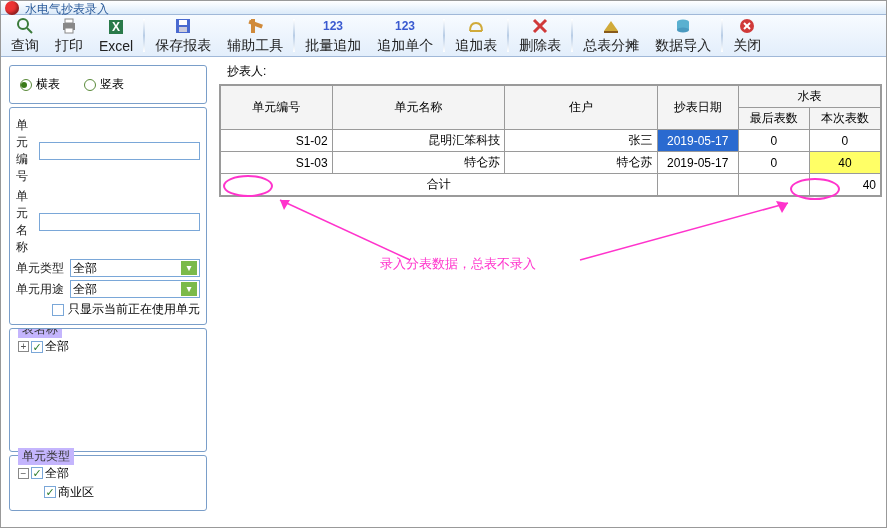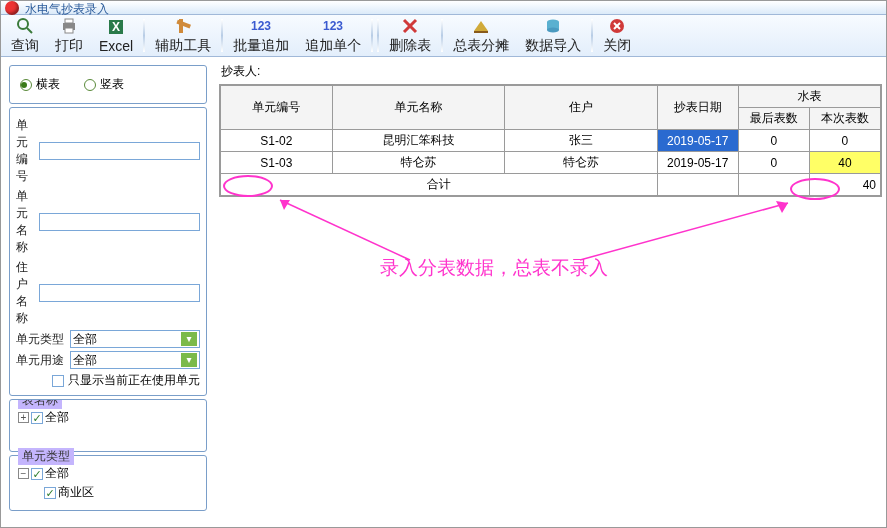--- a/index.html
+++ b/index.html
@@ -25,33 +25,33 @@
   .sel{display:flex;align-items:center;justify-content:space-between}
   .sel .arrow{width:16px;height:14px;background:#7bba4a;color:#fff;text-align:center;line-height:14px;font-size:10px}
   .chkrow{display:flex;align-items:center;justify-content:flex-end;gap:4px;margin-top:2px}
   .chk{width:12px;height:12px;border:1px solid #7aa7d8;background:#fff}
   .treebox{height:150px;overflow:auto}
   .tree{padding:2px}
   .tnode{display:flex;align-items:center;gap:2px;padding:1px 0}
   .tnode .exp{width:11px;height:11px;border:1px solid #888;text-align:center;line-height:9px;font-size:10px;color:#555}
   .tnode .tcb{width:12px;height:12px;border:1px solid #7aa7d8;background:#fff;color:#2a7a2a;text-align:center;line-height:10px;font-size:11px}
   .content{flex:1;padding:6px 4px 0 4px;position:relative}
-  .meterlabel{margin:0 0 4px 2px}
+  .meterlabel{margin:0 0 4px 8px}
   .tblwrap{border:1px solid #9a9a9a;overflow:hidden;position:relative}
   table{border-collapse:collapse;width:100%}
   th,td{border:1px solid #9a9a9a;padding:2px 4px;height:22px;text-align:center;background:#fff;font-weight:normal}
   th{background:#f4f4f4}
-  td.l{text-align:center}
+  td.l{text-align:right}
   td.r{text-align:right}
   .seld{background:#2a6ad0;color:#fff}
   .hl{background:#ffff66}
   .circ{position:absolute;border:2px solid #ff33cc;border-radius:50%;pointer-events:none}
   .c1{left:223px;top:175px;width:50px;height:22px}
   .c2{left:790px;top:178px;width:50px;height:22px}
-  .annot{position:absolute;color:#ff33cc;font-size:19px;left:380px;top:255px}
+  .annot{position:absolute;color:#ff33cc;font-size:13px;left:380px;top:255px}
   svg.arrow-svg{position:absolute;pointer-events:none}
 </style>
 </head>
 <body>
 
 <div class="titlebar">
   <div class="ticon"></div>
   <span>水电气抄表录入</span>
 </div>
 
@@ -81,20 +81,30 @@
           <rect x="2" y="2" width="14" height="14" fill="#2a7a4a"></rect>
           <text x="9" y="13" text-anchor="middle" fill="#fff" font-size="11" font-weight="bold">X</text>
         </svg>
       </div>
       <div class="lbl">Excel</div>
     </div>
     <div class="sep"></div>
     <div class="tbtn">
       <div class="ico">
         <svg width="18" height="18">
+          <rect x="2" y="2" width="14" height="14" fill="#4a6ad0"></rect>
+          <rect x="5" y="3" width="8" height="5" fill="#fff"></rect>
+          <rect x="5" y="10" width="8" height="5" fill="#ccd"></rect>
+        </svg>
+      </div>
+      <div class="lbl">保存报表</div>
+    </div>
+    <div class="tbtn">
+      <div class="ico">
+        <svg width="18" height="18">
           <rect x="5" y="2" width="4" height="14" fill="#d08a3a"></rect>
           <rect x="2" y="5" width="14" height="4" fill="#d08a3a" transform="rotate(20 9 9)"></rect>
         </svg>
       </div>
       <div class="lbl">辅助工具</div>
     </div>
     <div class="sep"></div>
     <div class="tbtn">
       <div class="ico">
         <svg width="20" height="18">
@@ -105,20 +115,29 @@
     </div>
     <div class="tbtn">
       <div class="ico">
         <svg width="20" height="18">
           <text x="10" y="13" text-anchor="middle" fill="#3a5ad0" font-size="12" font-weight="bold">123</text>
         </svg>
       </div>
       <div class="lbl">追加单个</div>
     </div>
     <div class="sep"></div>
+    <div class="tbtn">
+      <div class="ico">
+        <svg width="18" height="18">
+          <path d="M3 14 Q3 6 9 6 Q15 6 15 14" fill="none" stroke="#d0aa3a" stroke-width="2"></path>
+          <line x1="3" y1="14" x2="15" y2="14" stroke="#d0aa3a" stroke-width="2"></line>
+        </svg>
+      </div>
+      <div class="lbl">追加表</div>
+    </div>
     <div class="sep"></div>
     <div class="tbtn">
       <div class="ico">
         <svg width="18" height="18">
           <line x1="3" y1="3" x2="15" y2="15" stroke="#d03a3a" stroke-width="3"></line>
           <line x1="15" y1="3" x2="3" y2="15" stroke="#d03a3a" stroke-width="3"></line>
         </svg>
       </div>
       <div class="lbl">删除表</div>
     </div>
@@ -169,24 +188,20 @@
           </div>
       </div>
     </div>
     <div class="grp">
       <div class="frow">
           <span class="flab">单元编号</span>
           <input value="" style="">
         </div>
       <div class="frow">
           <span class="flab">单元名称</span>
-          <input value="" style="">
-        </div>
-      <div class="frow">
-          <span class="flab">住户名称</span>
           <input value="" style="">
         </div>
       <div class="frow">
           <span class="flab">单元类型</span>
           <div class="sel">
             <span>全部</span>
             <span class="arrow">▾</span>
           </div>
         </div>
       <div class="frow">

